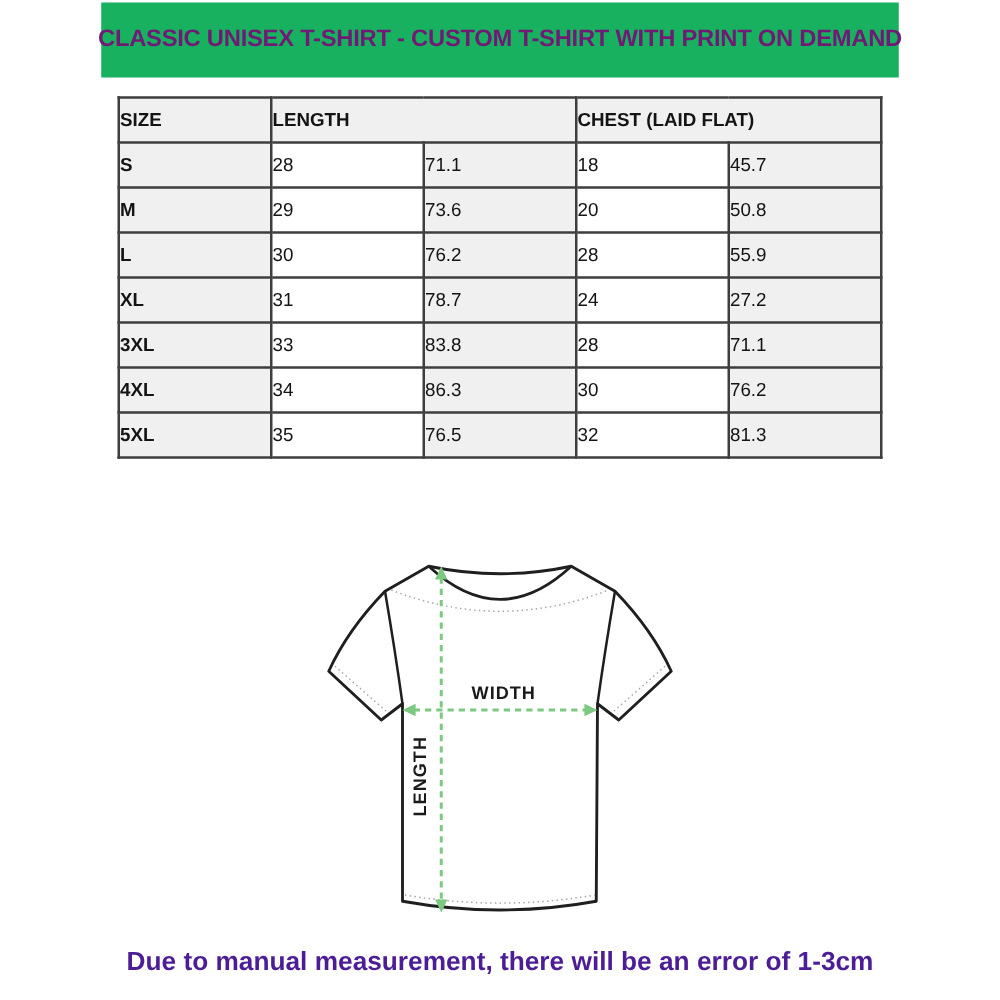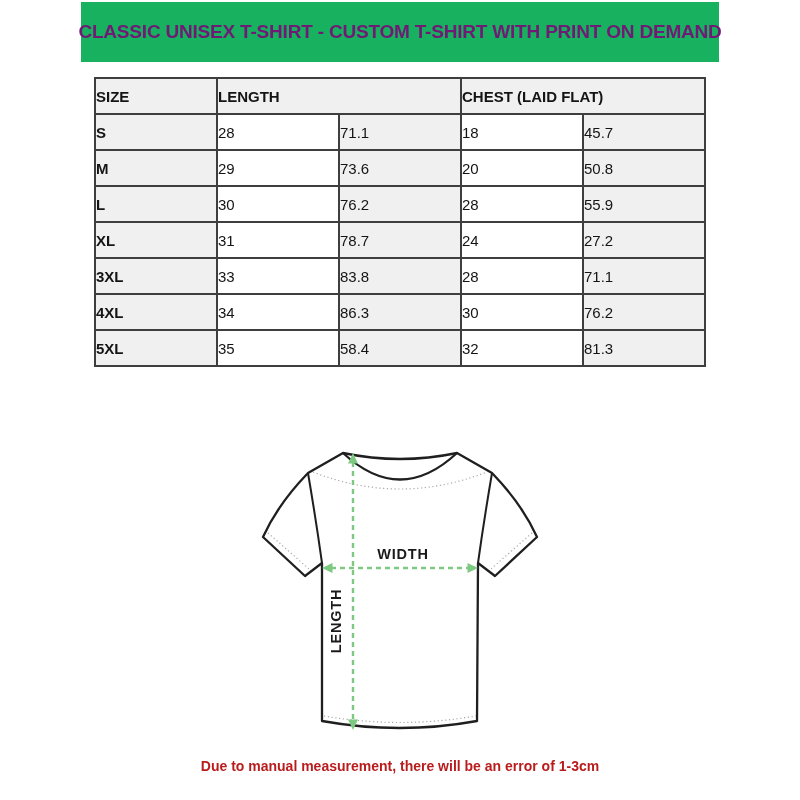--- a/index.html
+++ b/index.html
@@ -24,21 +24,21 @@
     border:2px solid #3e3e3e;height:34px;padding:0;
     text-align:left;vertical-align:middle;font-size:15px;color:#141414;
   }
   table.size-chart th{background:#f0f0f0;font-weight:bold;}
   td.c-size{background:#f0f0f0;font-weight:bold;}
   td.c-cm{background:#f0f0f0;font-weight:normal;}
   td.c-in{background:#ffffff;font-weight:normal;}
   .tshirt-wrap{position:absolute;top:440px;left:250px;width:300px;height:310px;}
   .footer-note{
     position:absolute;top:758px;left:0;width:800px;text-align:center;
-    color:#b91c1c;font-weight:bold;font-size:14px;
+    color:#4c1d95;font-weight:bold;font-size:21px;
   }
 </style>
 </head>
 <body>
 
 <div class="banner">
   <span class="banner-title">CLASSIC UNISEX T-SHIRT - CUSTOM T-SHIRT WITH PRINT ON DEMAND</span>
 </div>
 
 <table class="size-chart">
@@ -95,21 +95,21 @@
     <tr>
       <td class="c-size">4XL</td>
       <td class="c-in">34</td>
       <td class="c-cm">86.3</td>
       <td class="c-in">30</td>
       <td class="c-cm">76.2</td>
     </tr>
     <tr>
       <td class="c-size">5XL</td>
       <td class="c-in">35</td>
-      <td class="c-cm">58.4</td>
+      <td class="c-cm">76.5</td>
       <td class="c-in">32</td>
       <td class="c-cm">81.3</td>
     </tr>
   </tbody>
 </table>
 
 <div class="tshirt-wrap">
   <svg width="300" height="310" viewBox="0 0 300 310" xmlns="http://www.w3.org/2000/svg">
 
     <path d="M 93 13 Q 150 25 207 13 L 242 33 Q 272 64 287 97 L 245 136 L 228 123 L 227 281 Q 150 295 72 281 L 72 123 L 55 136 L 13 97 Q 28 64 58 33 Z" fill="#ffffff" stroke="#1f1f1f" stroke-width="2.3" stroke-linejoin="round"></path>

